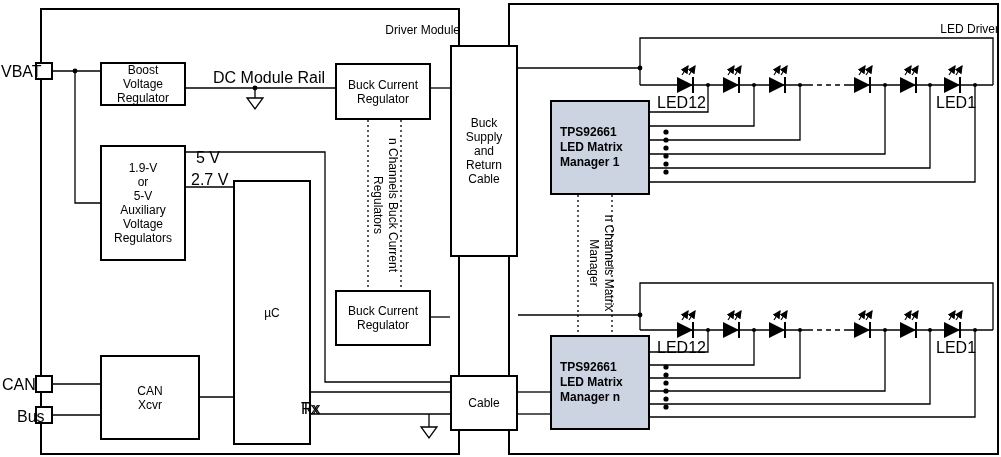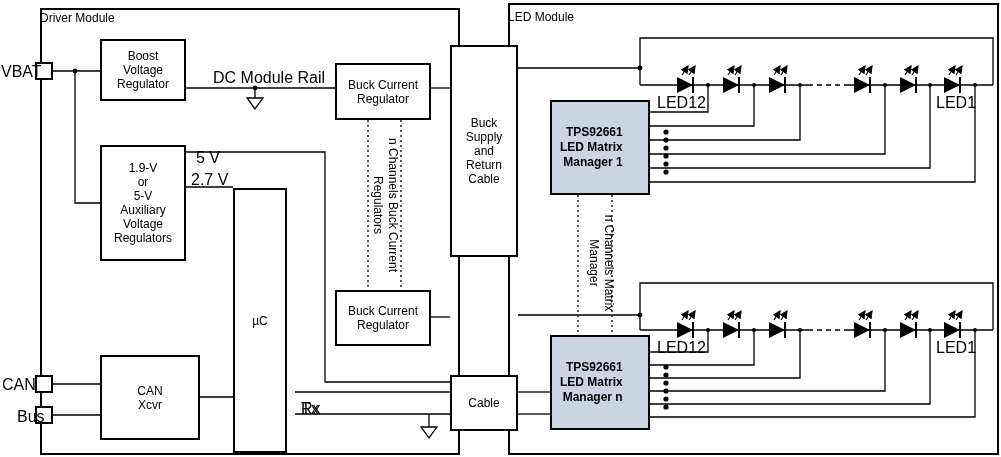--- a/index.html
+++ b/index.html
@@ -6,25 +6,25 @@
   html,body { background:#fff; }
   body { font-family:"Liberation Sans","DejaVu Sans",sans-serif; color:#000; }
   .canvas { position:relative; width:1001px; height:457px; background:#fff; overflow:hidden; }
   .module { position:absolute; border:2px solid #000; z-index:1; }
   .wires  { position:absolute; left:0; top:0; z-index:2; }
   .blk { position:absolute; background:#fff; border:2px solid #000;
          display:flex; align-items:center; justify-content:center;
          text-align:center; font-size:12px; line-height:14px;
          white-space:pre-line; z-index:3; }
   .mgr { background:var(--mgr-fill,#ccd4e2); font-weight:bold;
-         justify-content:flex-start; text-align:right; padding-left:8px; line-height:15px; }
+         justify-content:flex-start; text-align:left; padding-left:8px; line-height:15px; }
   .pin { position:absolute; width:18px; height:18px; background:#fff;
          border:2px solid #000; z-index:3; }
   .lbl { position:absolute; font-size:16px; white-space:nowrap; z-index:4; }
-  .mtitle { position:absolute; font-size:12px; text-align:left; z-index:4; }
+  .mtitle { position:absolute; font-size:12px; text-align:right; z-index:4;margin-top:12px; }
   .rot { position:absolute; transform:rotate(90deg); font-size:12px; line-height:15px;
          text-align:center; white-space:pre-line; z-index:4; }
 </style>
 </head>
 <body>
 
 <div class="canvas">
 
   <div class="module" style="left:40px;top:8px;width:420px;height:447px"></div>
   <div class="module" style="left:508px;top:3px;width:491px;height:452px"></div>
@@ -140,40 +140,40 @@
 
     <use href="#ledsym" x="685" y="330"></use>
     <use href="#ledsym" x="731" y="330"></use>
     <use href="#ledsym" x="777" y="330"></use>
     <use href="#ledsym" x="862" y="330"></use>
     <use href="#ledsym" x="908" y="330"></use>
     <use href="#ledsym" x="952" y="330"></use>
   </svg>
 
   <div class="mtitle" style="left:40px;width:420px;top:11px">Driver Module</div>
-  <div class="mtitle" style="left:508px;width:491px;top:10px">LED Module</div>
+  <div class="mtitle" style="left:508px;width:491px;top:10px">LED Driver</div>
 
   <div class="pin" style="left:35px;top:62px"></div>
   <div class="pin" style="left:35px;top:375px"></div>
   <div class="pin" style="left:35px;top:406px"></div>
 
-  <div class="blk" style="left:100px;top:39px;width:86px;height:62px">Boost
+  <div class="blk" style="left:100px;top:62px;width:86px;height:44px">Boost
 Voltage
 Regulator</div>
   <div class="blk" style="left:335px;top:63px;width:96px;height:57px">Buck Current
 Regulator</div>
   <div class="blk" style="left:335px;top:290px;width:96px;height:56px">Buck Current
 Regulator</div>
   <div class="blk" style="left:100px;top:145px;width:86px;height:116px">1.9-V
 or
 5-V
 Auxiliary
 Voltage
 Regulators</div>
-  <div class="blk" style="left:233px;top:188px;width:54px;height:265px">µC</div>
+  <div class="blk" style="left:233px;top:180px;width:78px;height:265px">µC</div>
   <div class="blk" style="left:100px;top:355px;width:100px;height:85px">CAN
 Xcvr</div>
   <div class="blk" style="left:450px;top:45px;width:68px;height:212px">Buck
 Supply
 and
 Return
 Cable</div>
   <div class="blk" style="left:450px;top:375px;width:68px;height:56px">Cable</div>
   <div class="blk mgr" style="left:550px;top:100px;width:100px;height:95px">TPS92661
 LED Matrix

